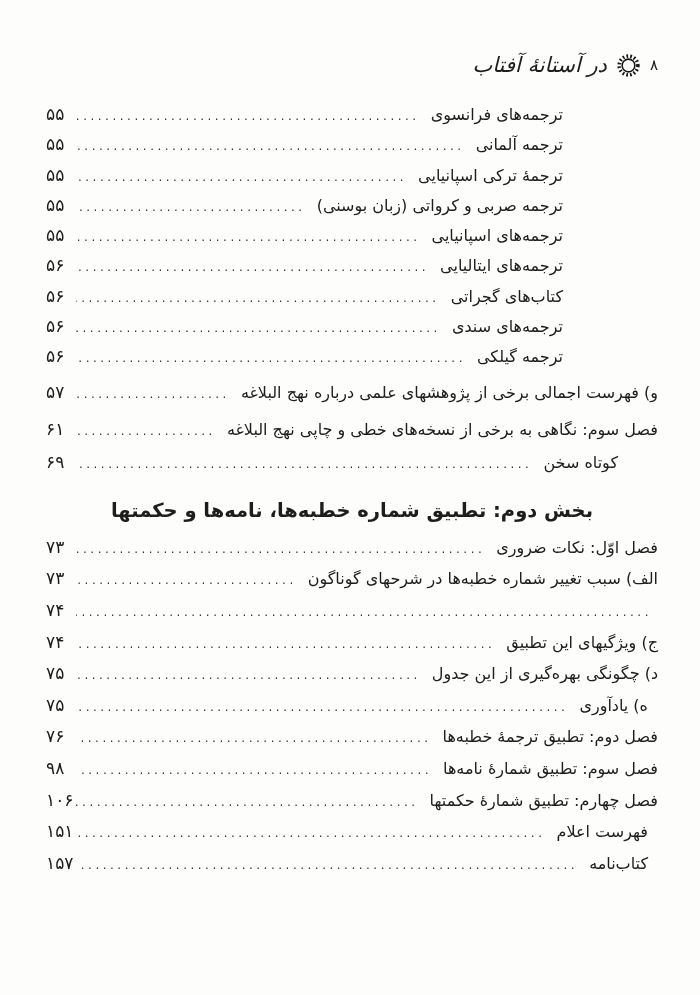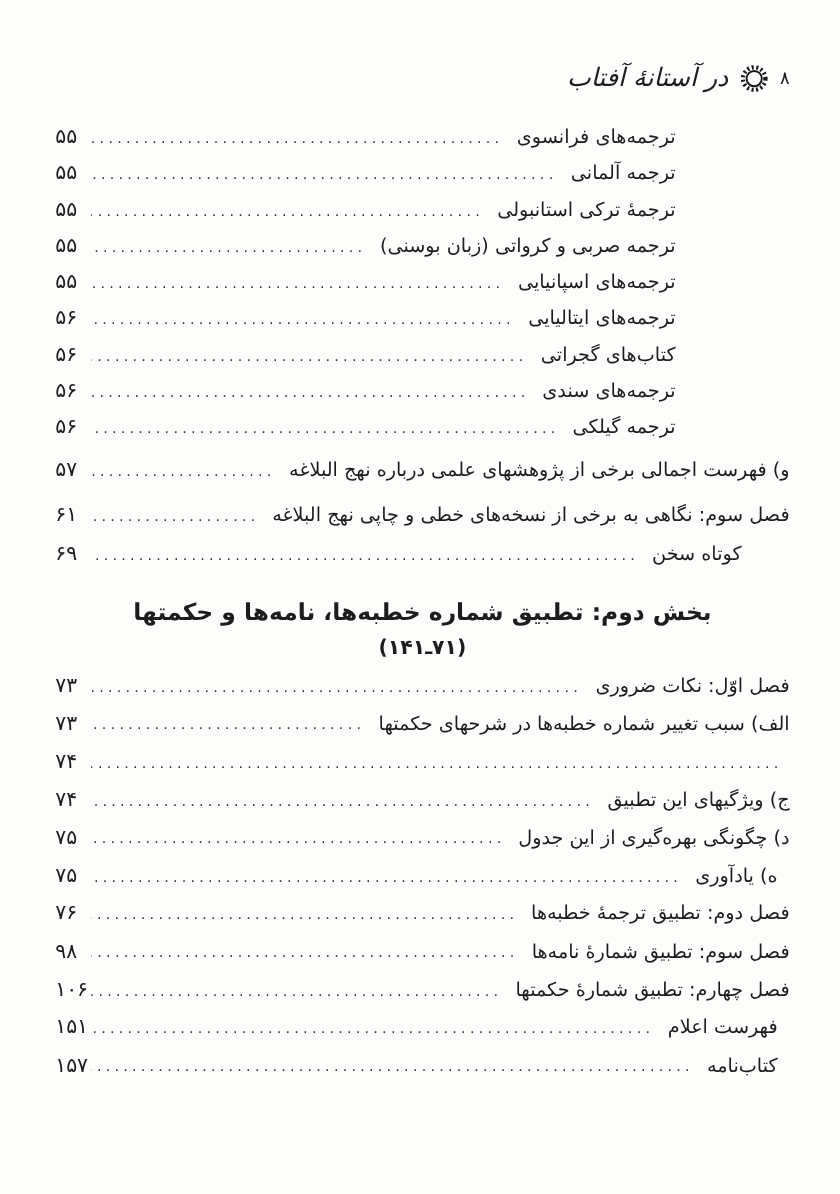--- a/index.html
+++ b/index.html
@@ -72,21 +72,21 @@
           <span class="entry">ترجمه‌های فرانسوی</span>
           <span class="dots">........................................................................................................................</span>
           <span class="pg">۵۵</span>
         </div>
         <div class="row lvl3">
           <span class="entry">ترجمه آلمانی</span>
           <span class="dots">........................................................................................................................</span>
           <span class="pg">۵۵</span>
         </div>
         <div class="row lvl3">
-          <span class="entry">ترجمهٔ ترکی استانبولی</span>
+          <span class="entry">ترجمهٔ ترکی اسپانیایی</span>
           <span class="dots">........................................................................................................................</span>
           <span class="pg">۵۵</span>
         </div>
         <div class="row lvl3">
           <span class="entry">ترجمه صربی و کرواتی (زبان بوسنی)</span>
           <span class="dots">........................................................................................................................</span>
           <span class="pg">۵۵</span>
         </div>
         <div class="row lvl3">
           <span class="entry">ترجمه‌های اسپانیایی</span>
@@ -125,31 +125,30 @@
         </div>
         <div class="row lvl2">
           <span class="entry">کوتاه سخن</span>
           <span class="dots">........................................................................................................................</span>
           <span class="pg">۶۹</span>
         </div>
       </div>
 
     <div class="section-heading">
       <div class="h-line1">بخش دوم: تطبیق شماره خطبه‌ها، نامه‌ها و حکمتها</div>
-      <div class="h-line2">(۷۱ـ۱۴۱)</div>
     </div>
 
     <div class="toc-list bottom" id="list-bottom">
         <div class="row lvl0 bold">
           <span class="entry">فصل اوّل: نکات ضروری</span>
           <span class="dots">........................................................................................................................</span>
           <span class="pg">۷۳</span>
         </div>
         <div class="row lvl0">
-          <span class="entry">الف) سبب تغییر شماره خطبه‌ها در شرحهای حکمتها</span>
+          <span class="entry">الف) سبب تغییر شماره خطبه‌ها در شرحهای گوناگون</span>
           <span class="dots">........................................................................................................................</span>
           <span class="pg">۷۳</span>
         </div>
         <div class="row lvl0">
           <span class="dots">........................................................................................................................</span>
           <span class="pg">۷۴</span>
         </div>
         <div class="row lvl0">
           <span class="entry">ج) ویژگیهای این تطبیق</span>
           <span class="dots">........................................................................................................................</span>

